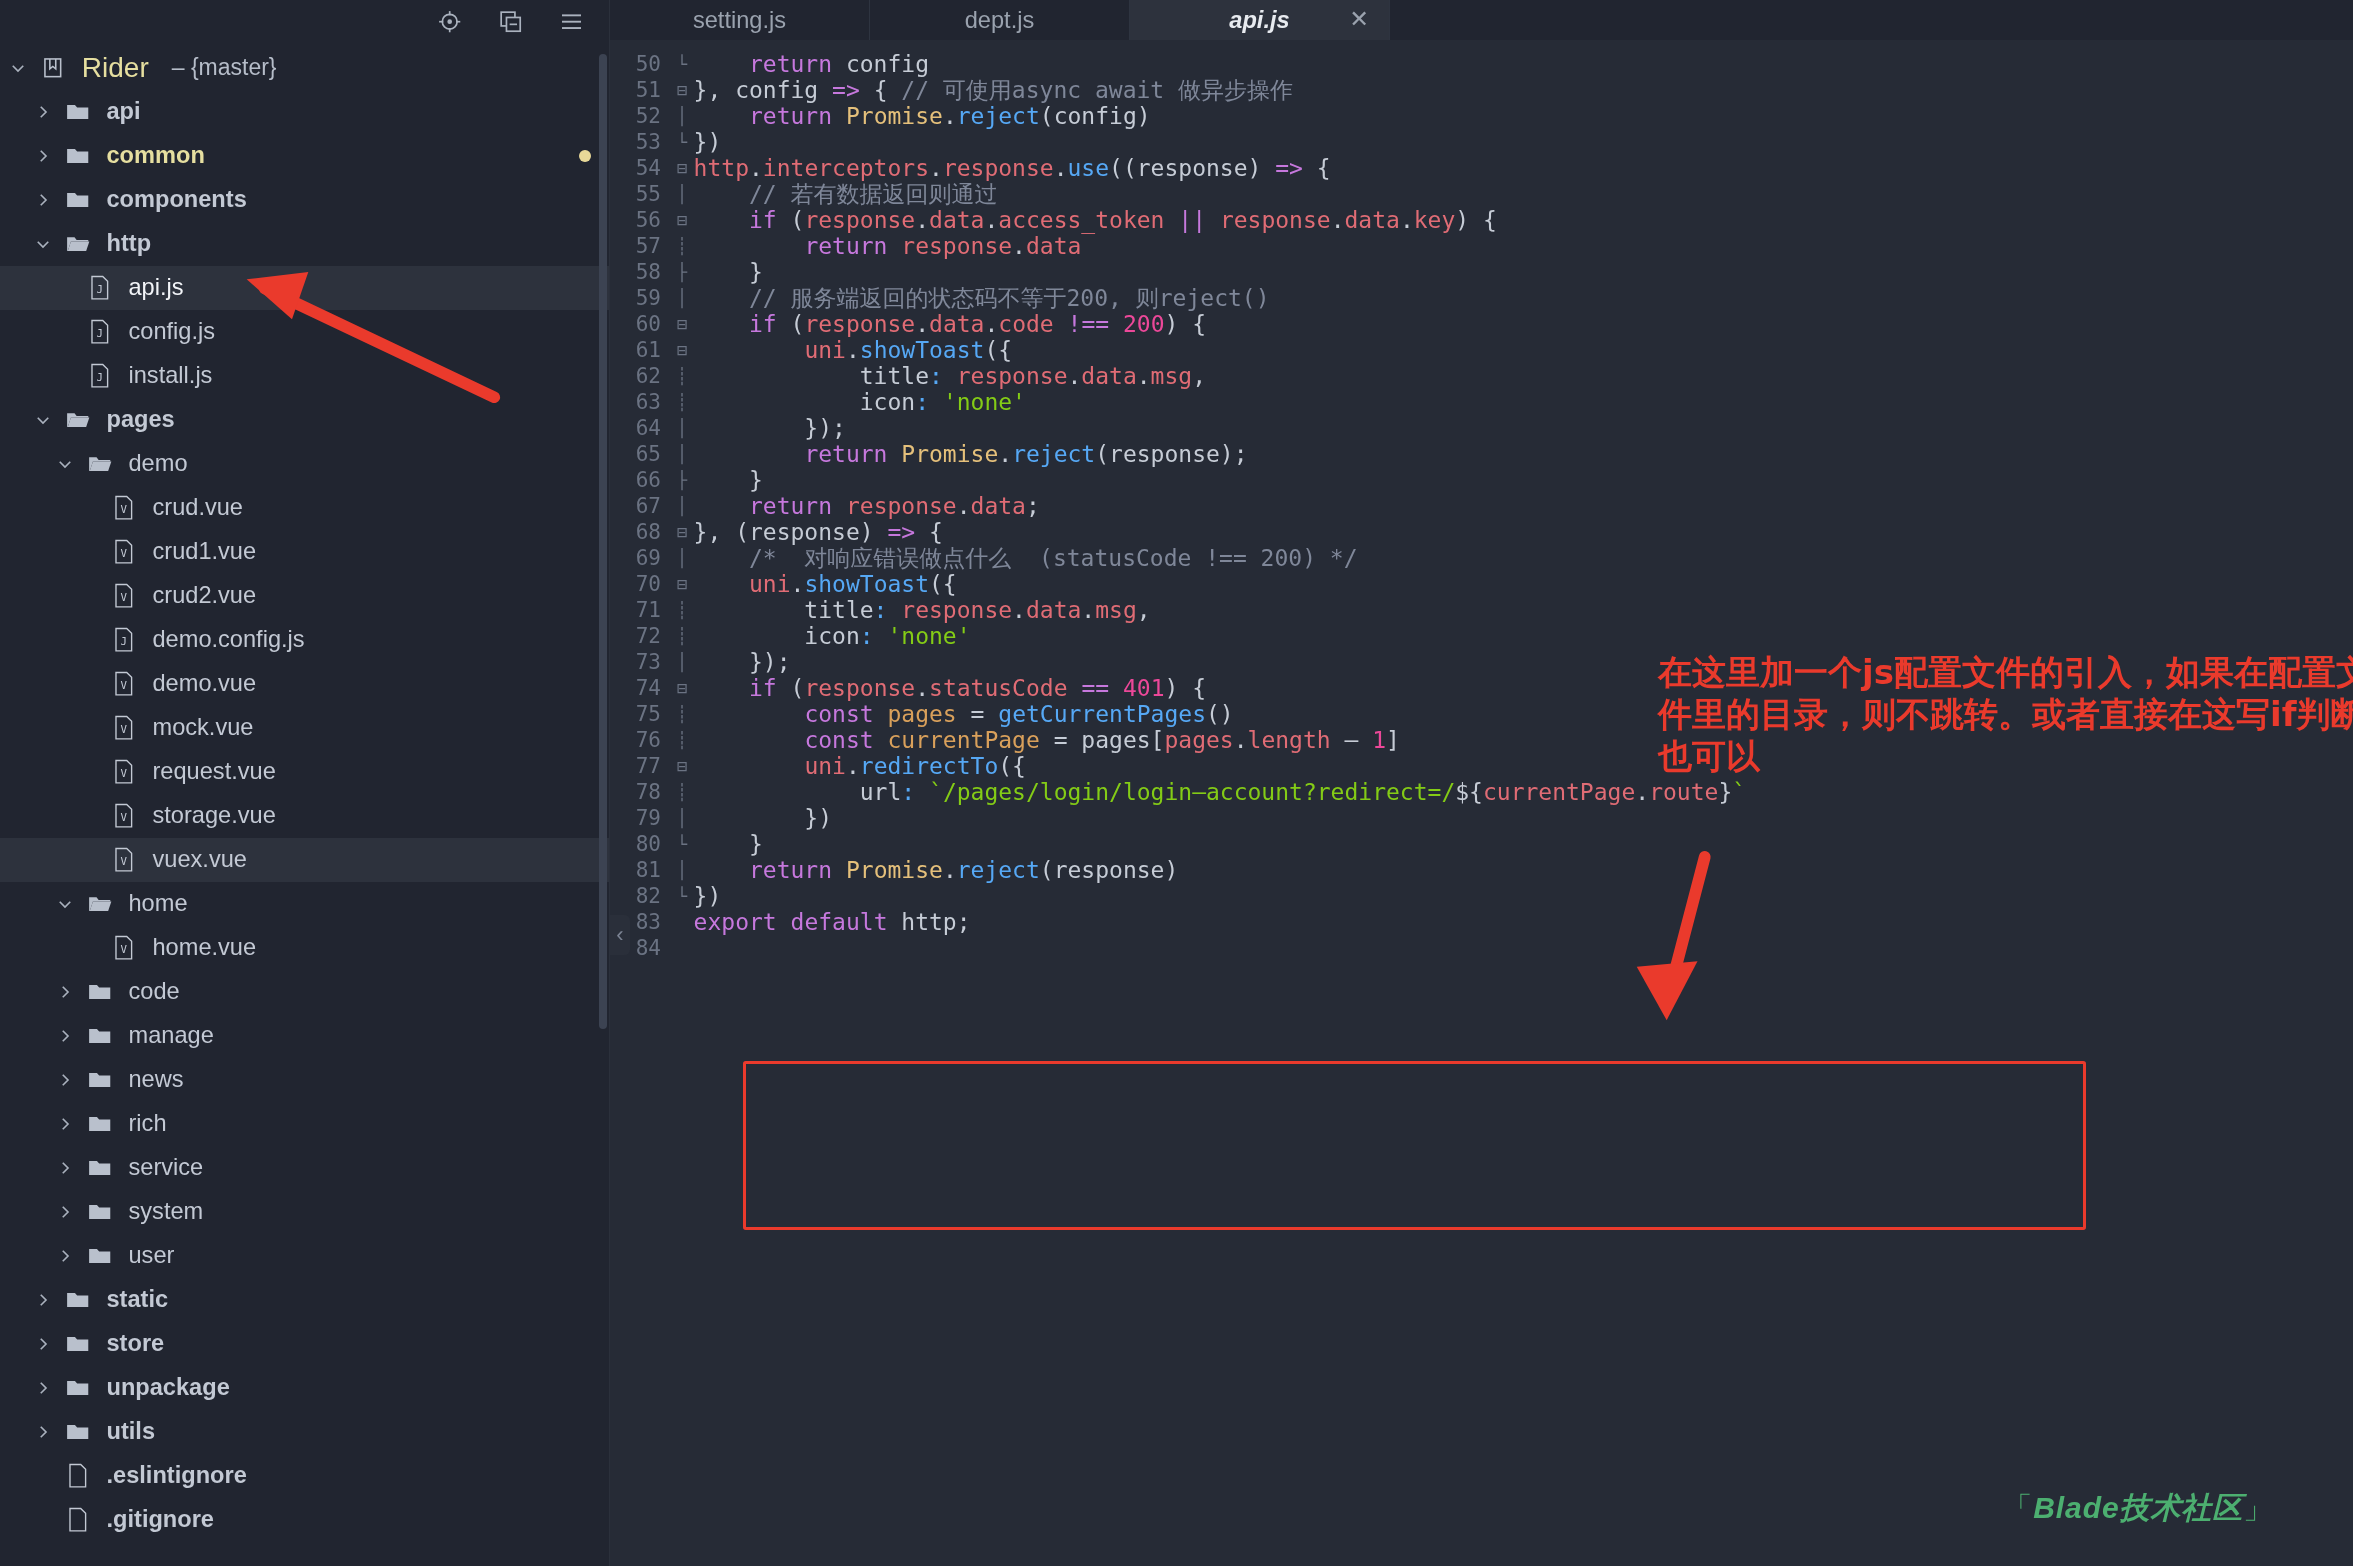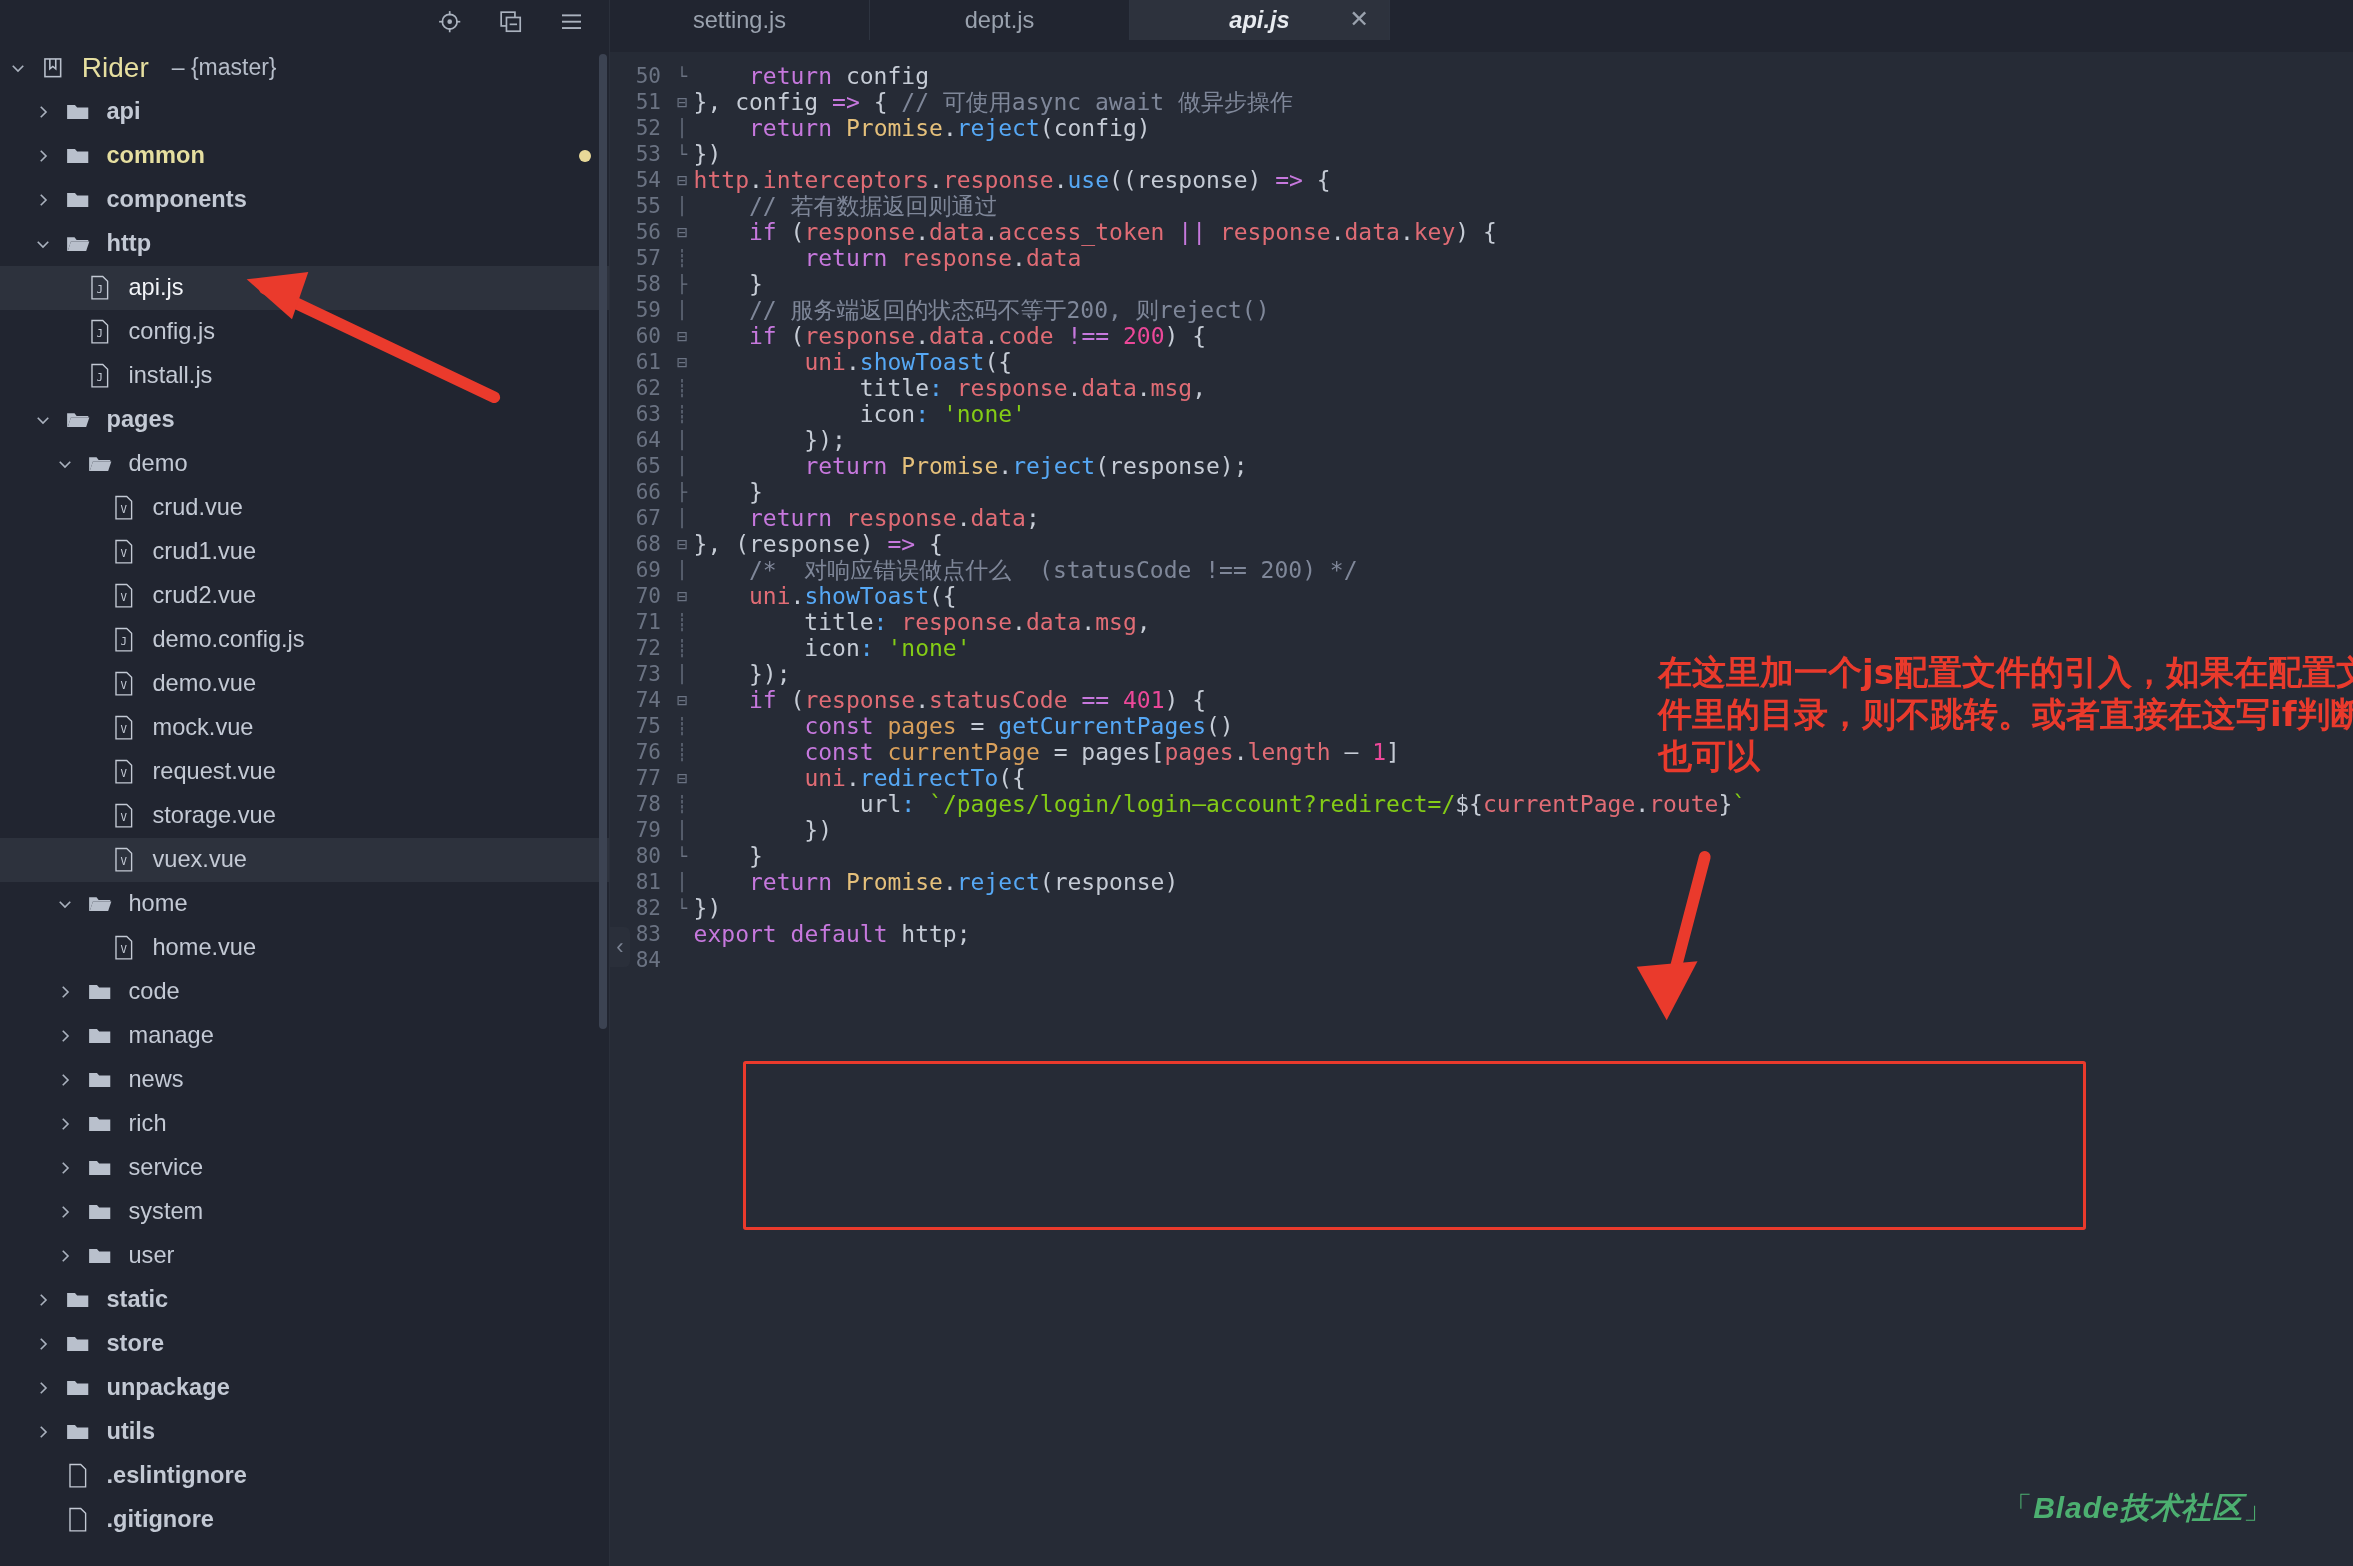--- a/index.html
+++ b/index.html
@@ -46,21 +46,21 @@
   .root-lbl{font-size:28px;color:#e6dfa0;}
   .root-branch{font-size:23px;color:#b6bdc9;margin-left:23px;}
 
   
   .sb-scroll{
     position:absolute;right:1.8px;top:54px;width:8.2px;height:975px;border-radius:4.5px;
     background:#3c4352;
   }
 
   
-  .editor{flex:1 1 auto;position:relative;background:#212530;display:flex;flex-direction:column;min-width:0;gap:12px;}
+  .editor{flex:1 1 auto;position:relative;background:#212530;display:flex;flex-direction:column;min-width:0;}
   .tabbar{height:40px;display:flex;align-items:stretch;background:#212530;}
   .tab{
     width:259px;display:flex;align-items:center;justify-content:center;
     font-size:23.6px;color:#9aa2ae;position:relative;cursor:pointer;
     border-right:0.9px solid #2e3440;background:#212530;
   }
   .tab.active{background:#2d323d;color:#e8ebf0;font-style:italic;font-weight:bold;}
   .tab .xbtn{
     position:absolute;right:20px;top:50%;transform:translateY(-50%);
     font-size:23.6px;color:#9aa2ae;line-height:1;cursor:pointer;

